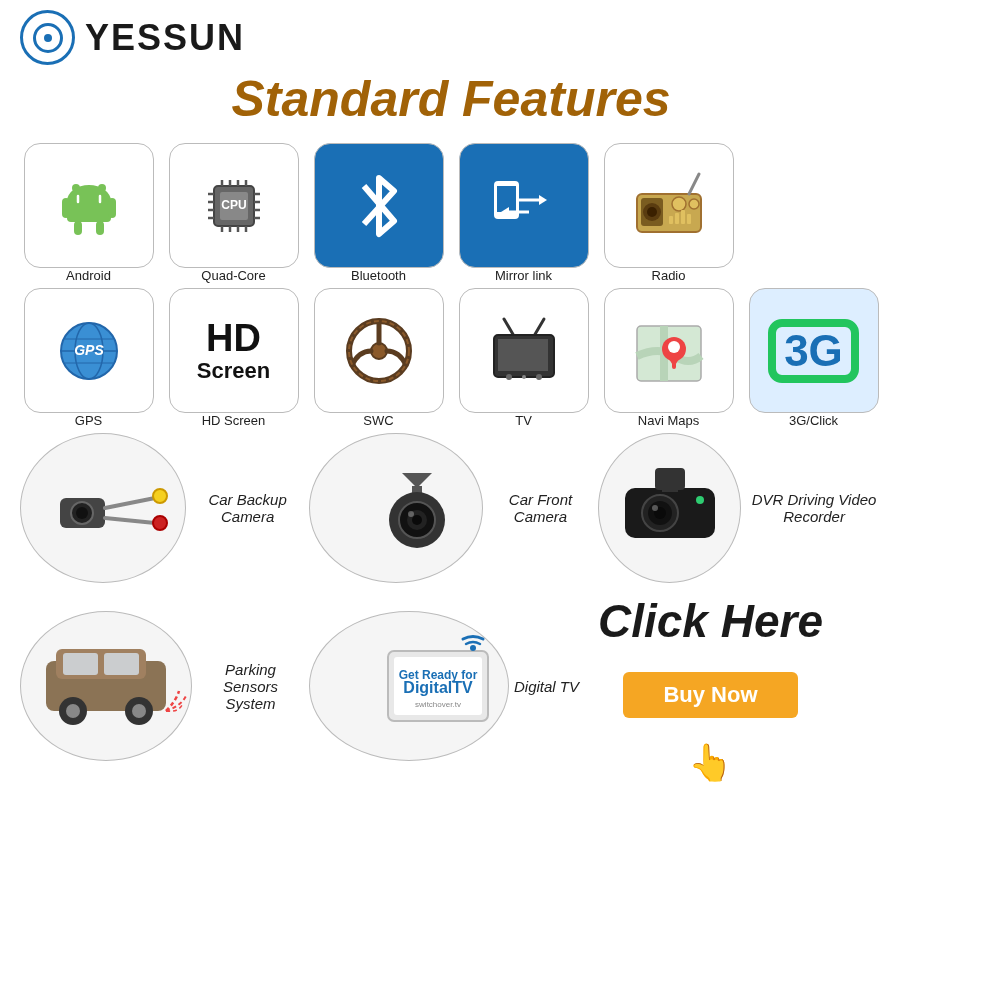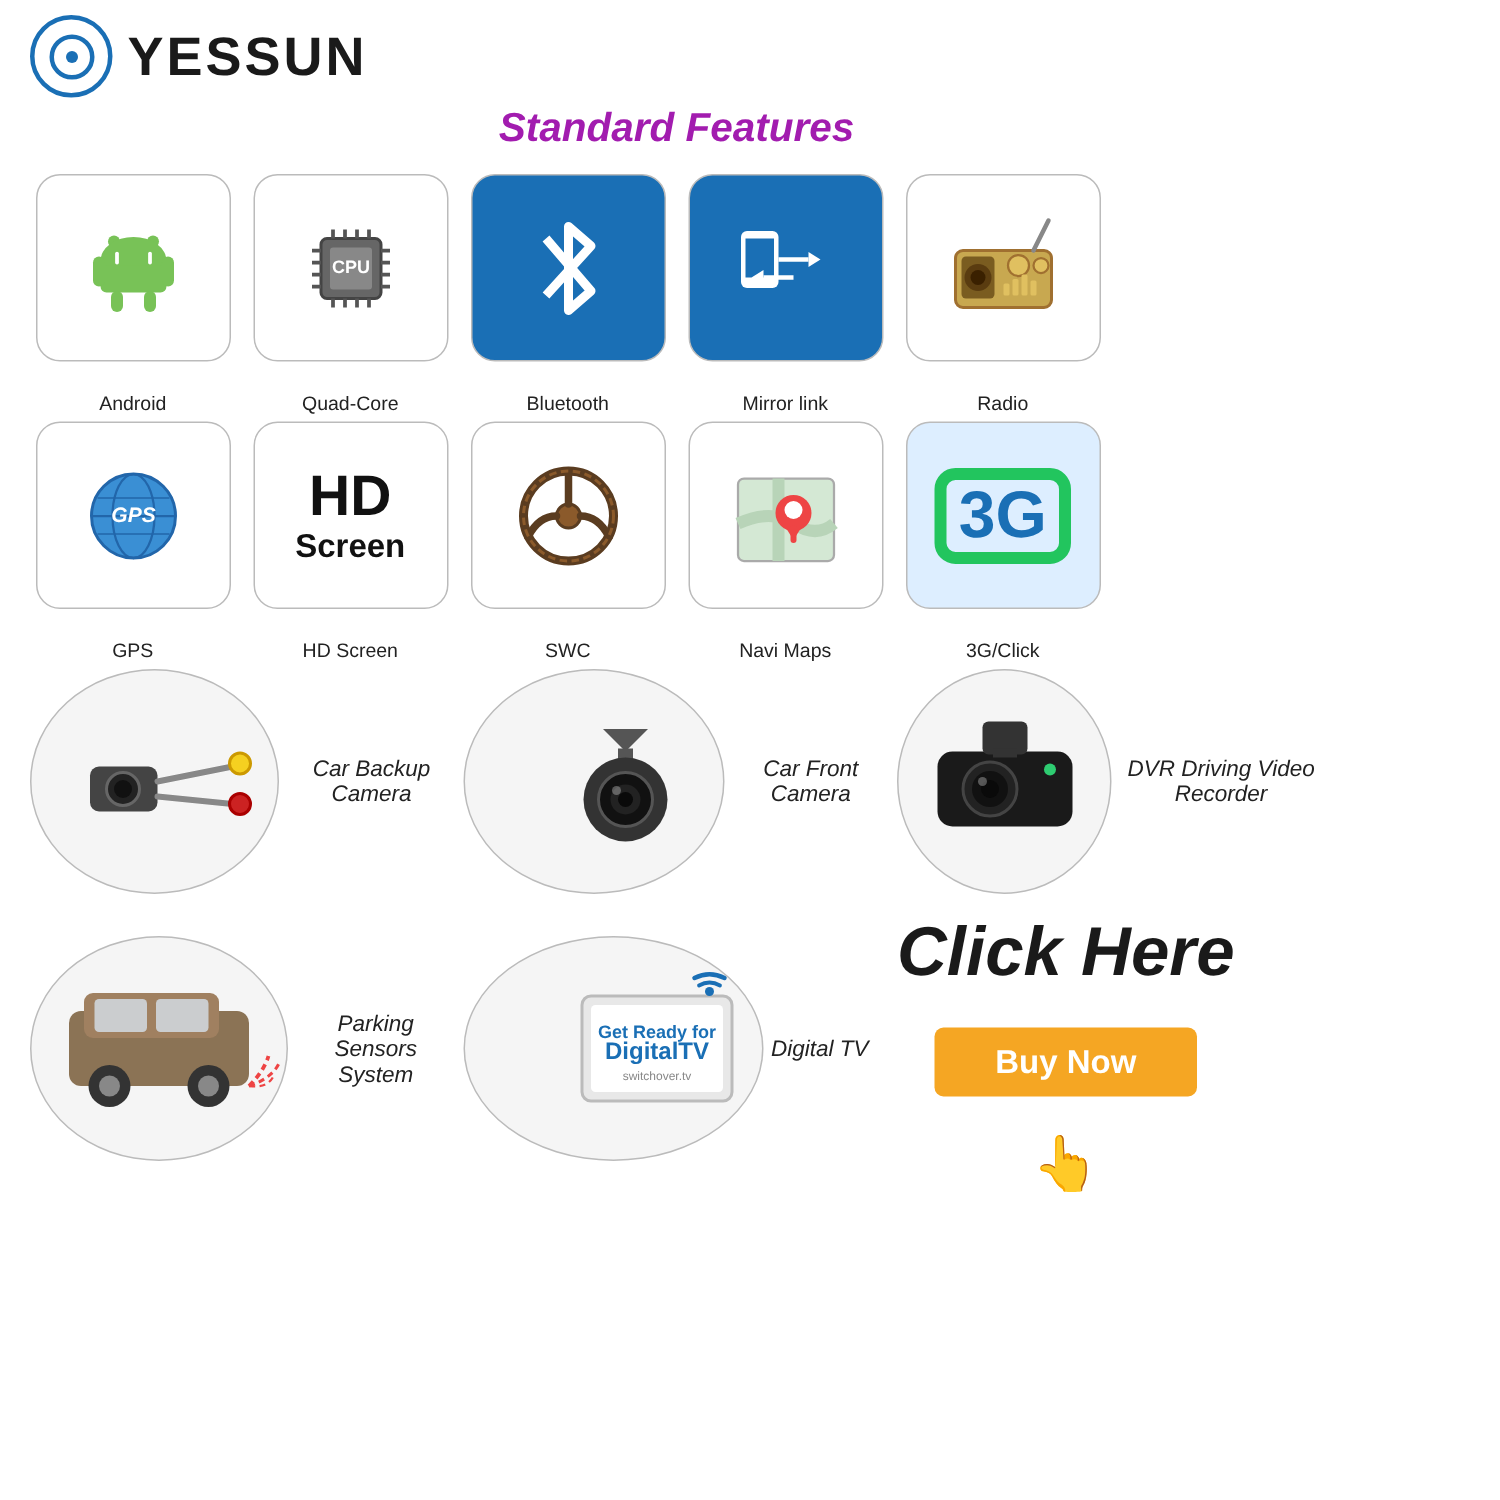--- a/index.html
+++ b/index.html
@@ -49,38 +49,38 @@
       background: #1a6fb5;
     }
     .brand-name {
       font-size: 36px;
       font-weight: 900;
       color: #1a1a1a;
       letter-spacing: 2px;
     }
     .page-title {
       text-align: center;
-      font-size: 27px;
+      font-size: 50px;
       font-weight: 900;
       font-style: italic;
-      color: #a21caf;
+      color: #a16207;
       margin: 5px 0 15px 0;
     }
     
     .row1, .row2 {
       display: grid;
       grid-template-columns: repeat(6, 1fr);
       gap: 8px;
       margin-bottom: 5px;
     }
     .feat-cell {
       display: flex;
       flex-direction: column;
       align-items: center;
-      gap: 20px;
+      gap: 0;
     }
     .icon-wrap {
       width: 130px;
       height: 125px;
       border: 1.5px solid #bbb;
       border-radius: 16px;
       display: flex;
       align-items: center;
       justify-content: center;
       background: #fff;
@@ -271,20 +271,37 @@
           <circle cx="40" cy="40" r="8" fill="#8b5a2b" stroke="#5a3c20" stroke-width="2"></circle>
           <line x1="40" y1="10" x2="40" y2="32" stroke="#5a3c20" stroke-width="5" stroke-linecap="round"></line>
           <path d="M13 54 Q20 40 32 40" fill="none" stroke="#5a3c20" stroke-width="5" stroke-linecap="round"></path>
           <path d="M67 54 Q60 40 48 40" fill="none" stroke="#5a3c20" stroke-width="5" stroke-linecap="round"></path>
           <circle cx="40" cy="40" r="30" fill="none" stroke="#8b5a2b" stroke-width="2" stroke-dasharray="5,3"></circle>
         </svg>
       </div>
       <div class="feat-lbl">SWC</div>
     </div>
 
+    <div class="feat-cell">
+      <div class="icon-wrap">
+        <svg width="80" height="80" viewBox="0 0 80 80">
+
+          <line x1="30" y1="25" x2="20" y2="8" stroke="#333" stroke-width="3" stroke-linecap="round"></line>
+          <line x1="50" y1="25" x2="60" y2="8" stroke="#333" stroke-width="3" stroke-linecap="round"></line>
+
+          <rect x="10" y="24" width="60" height="42" rx="4" fill="#333" stroke="#222" stroke-width="2"></rect>
+          <rect x="14" y="28" width="50" height="32" fill="#555"></rect>
+
+          <circle cx="25" cy="66" r="3" fill="#666"></circle>
+          <circle cx="55" cy="66" r="3" fill="#666"></circle>
+          <circle cx="40" cy="66" r="2" fill="#888"></circle>
+        </svg>
+      </div>
+      <div class="feat-lbl">TV</div>
+    </div>
 
     <div class="feat-cell">
       <div class="icon-wrap">
         <svg width="80" height="80" viewBox="0 0 80 80">
 
           <rect x="8" y="15" width="64" height="55" rx="4" fill="#d4e8d4" stroke="#aaa" stroke-width="1.5"></rect>
 
           <path d="M8 45 Q30 35 45 45 Q60 55 72 45" fill="none" stroke="#b8d4b8" stroke-width="8"></path>
           <path d="M35 15 L35 70" fill="none" stroke="#b8d4b8" stroke-width="8"></path>
 

